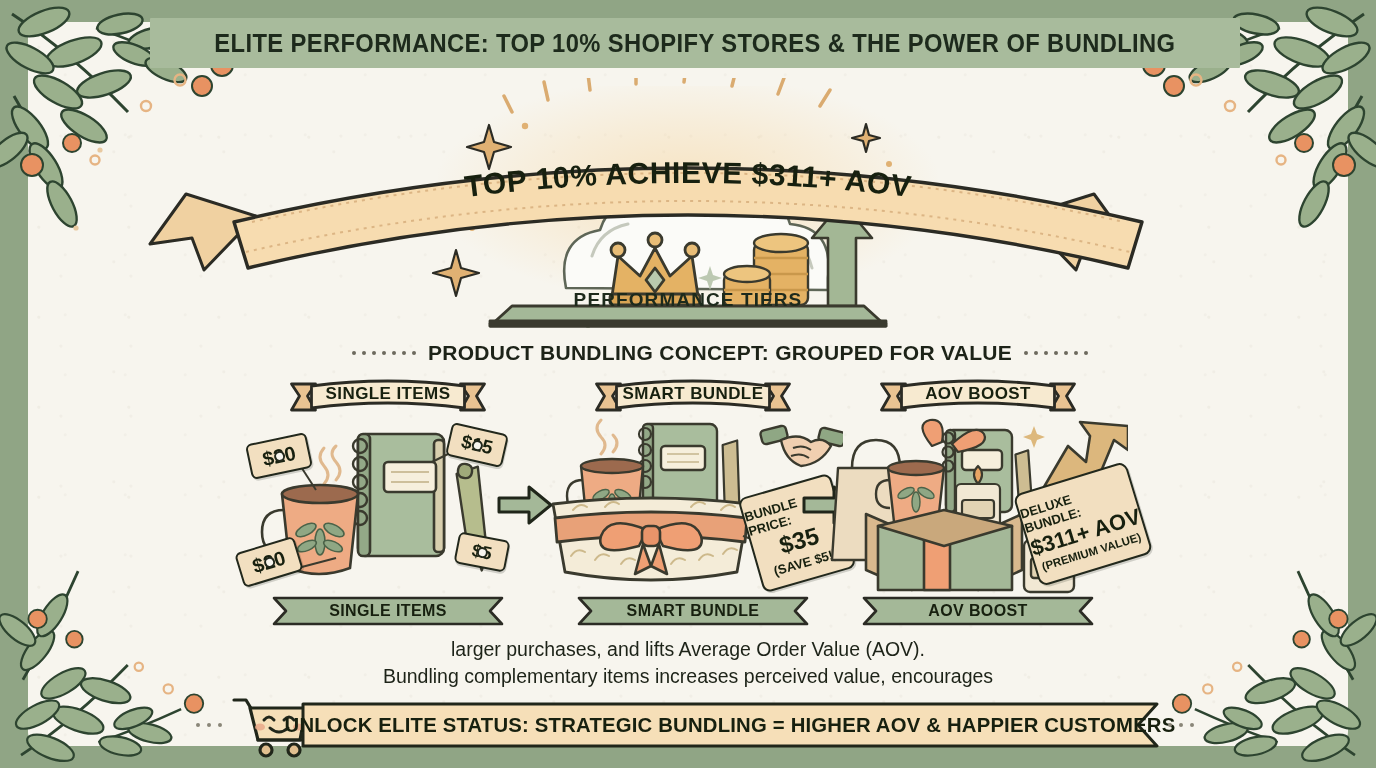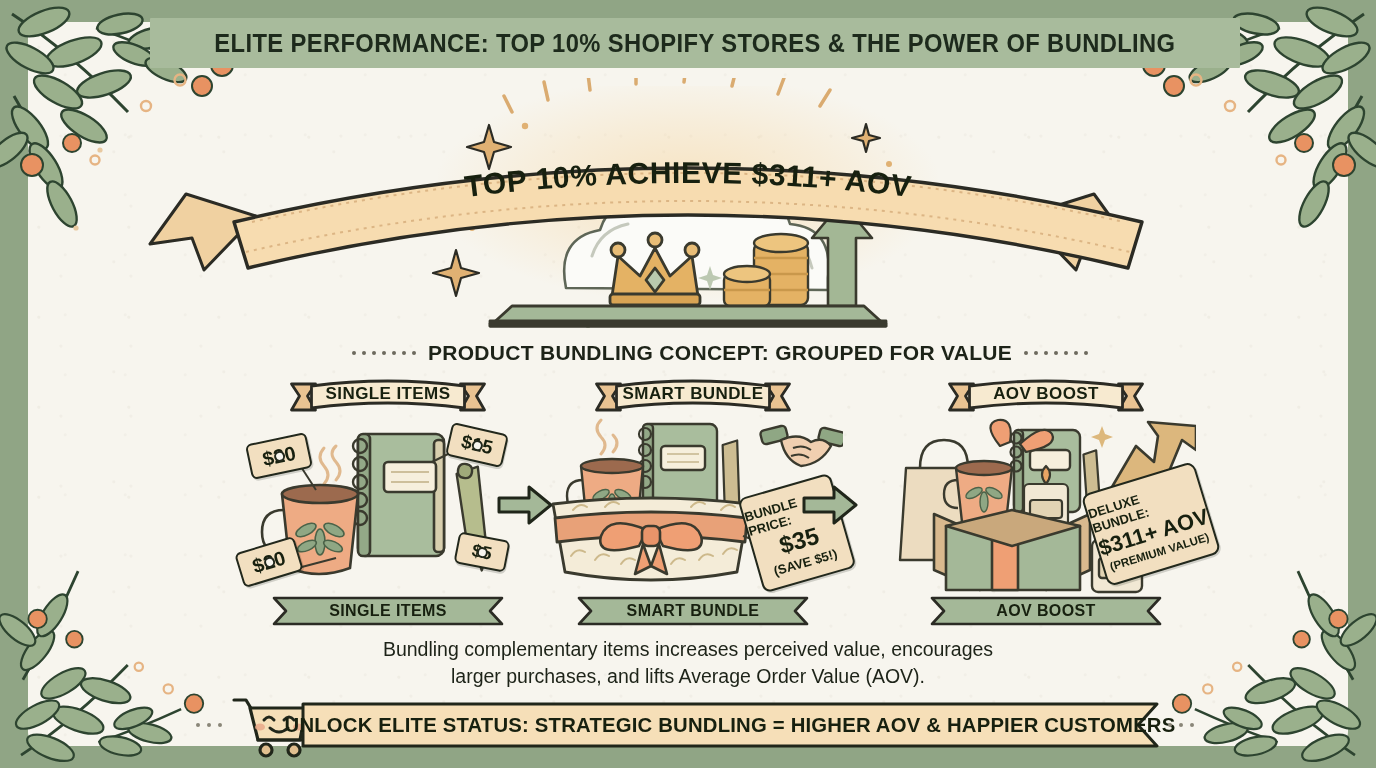--- a/index.html
+++ b/index.html
@@ -81,21 +81,21 @@
   #section-title {
     font-family: "Liberation Sans Narrow", "Liberation Sans", sans-serif;
     font-weight: 700; font-size: 21px; letter-spacing: .3px; color: #1d2318;
     white-space: nowrap;
   }
 
   
   .col { position: absolute; top: 376px; width: 300px; height: 250px; z-index: 5; }
   #col-1 { left: 238px; }
   #col-2 { left: 543px; }
-  #col-3 { left: 896px; }
+  #col-3 { left: 828px; }
 
   .ribbon-head {
     position: absolute; left: 50%; top: 0; transform: translateX(-50%);
     width: 205px; height: 40px;
   }
   .ribbon-head .rh-label {
     position: absolute; inset: 0;
     display: flex; align-items: center; justify-content: center;
     font-family: "Liberation Sans Narrow", "Liberation Sans", sans-serif;
     font-weight: 700; font-size: 17px; letter-spacing: .4px; color: #17200f;
@@ -374,20 +374,21 @@
     <path d="M246 196 Q688 94 1130 196" fill="none" stroke="#dcb584" stroke-width="2" stroke-dasharray="3 5" transform="translate(0,-22)"></path>
 
     <defs>
       <path id="ribbonpath" d="M300 148 Q688 62 1076 148"></path>
     </defs>
     <text font-family="Liberation Sans Narrow, Liberation Sans, sans-serif" font-size="30" font-weight="700" fill="#17200f" letter-spacing="0.5">
       <textPath href="#ribbonpath" startOffset="50%" text-anchor="middle" id="ribbon-textpath">TOP 10% ACHIEVE $311+ AOV</textPath>
     </text>
   </svg>
 
+  <div id="tier-label">PERFORMANCE TIERS</div>
 </div>
 
 <div id="section-head">
   <span class="dotline">
       <i></i>
       <i></i>
       <i></i>
       <i></i>
       <i></i>
       <i></i>
@@ -698,22 +699,22 @@
 
   <div class="foot-banner">
     <svg width="232" height="30" viewBox="0 0 232 30">
       <path d="M2 2 L230 2 L218 15 L230 28 L2 28 L14 15 Z" fill="#a4b898" stroke="#2b2b24" stroke-width="2.6" stroke-linejoin="round"></path>
     </svg>
     <div class="fb-label">AOV BOOST</div>
   </div>
 </div>
 
 <div id="body-text">
+  <div>larger purchases, and lifts Average Order Value (AOV).</div>
   <div>Bundling complementary items increases perceived value, encourages</div>
-  <div>larger purchases, and lifts Average Order Value (AOV).</div>
 </div>
 
 <div id="footer">
   <span class="foot-dots" id="foot-dots-l">
       <i></i>
       <i></i>
       <i></i>
     </span>
 
   <svg id="cart-icon" viewBox="0 0 84 62">

